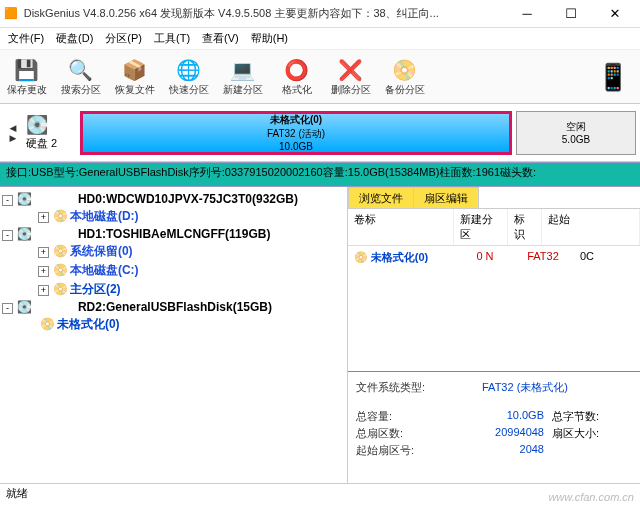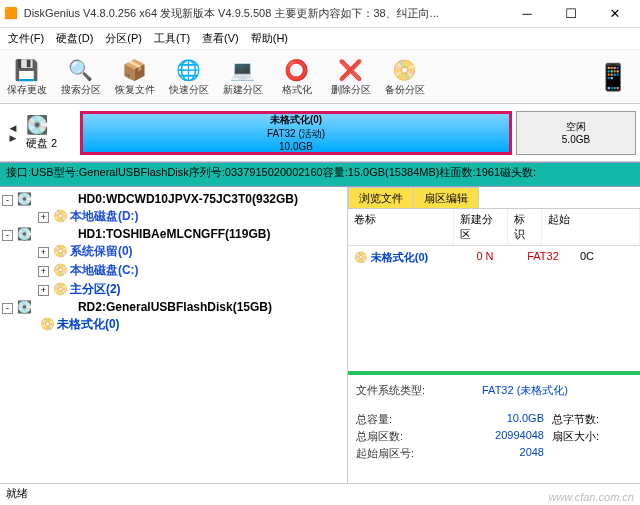--- a/index.html
+++ b/index.html
@@ -35,21 +35,21 @@
 .tblue { color: #0044cc; font-weight: bold; }
 .indent2 { padding-left: 36px; }
 .right { flex: 1; display: flex; flex-direction: column; }
 .tabs { height: 22px; display: flex; border-bottom: 1px solid #ccc; }
 .tab { padding: 3px 10px; border: 1px solid #ccc; border-bottom: none; margin-right: -1px; background: #fde047; cursor: pointer; font-size: 11px; }
 .tab.active { background: #fff; }
 .thead { display: flex; border-bottom: 1px solid #ddd; background: #fff; font-size: 11px; }
 .th { padding: 3px 6px; border-right: 1px solid #eee; cursor: pointer; font-family: Liberation Mono, monospace; }
 .trow { display: flex; font-size: 11px; padding: 2px 0; cursor: pointer; }
 .td { padding: 2px 6px; }
-.fsinfo { border-top: 4px solid #22c55e; padding: 6px 8px; font-size: 11px; height: 112px; }
+.fsinfo { border-top: 1px solid #22c55e; padding: 6px 8px; font-size: 11px; height: 112px; }
 .fsrow { display: flex; margin: 2px 0; }
 .fsrow .k { width: 86px; color: #333; }
 .fsrow .v { color: #0044cc; width: 110px; text-align: right; padding-right: 8px; }
 .fsrow .k2 { width: 64px; }
 .statusbar { height: 20px; border-top: 1px solid #ccc; padding: 2px 6px; font-size: 11px; display: flex; align-items: center; }
 .watermark { position: absolute; right: 6px; bottom: 2px; color: rgba(120,120,120,0.5); font-size: 11px; font-style: italic; pointer-events: none; margin-left: 6px; }
 </style>
 </head>
 <body>
 

